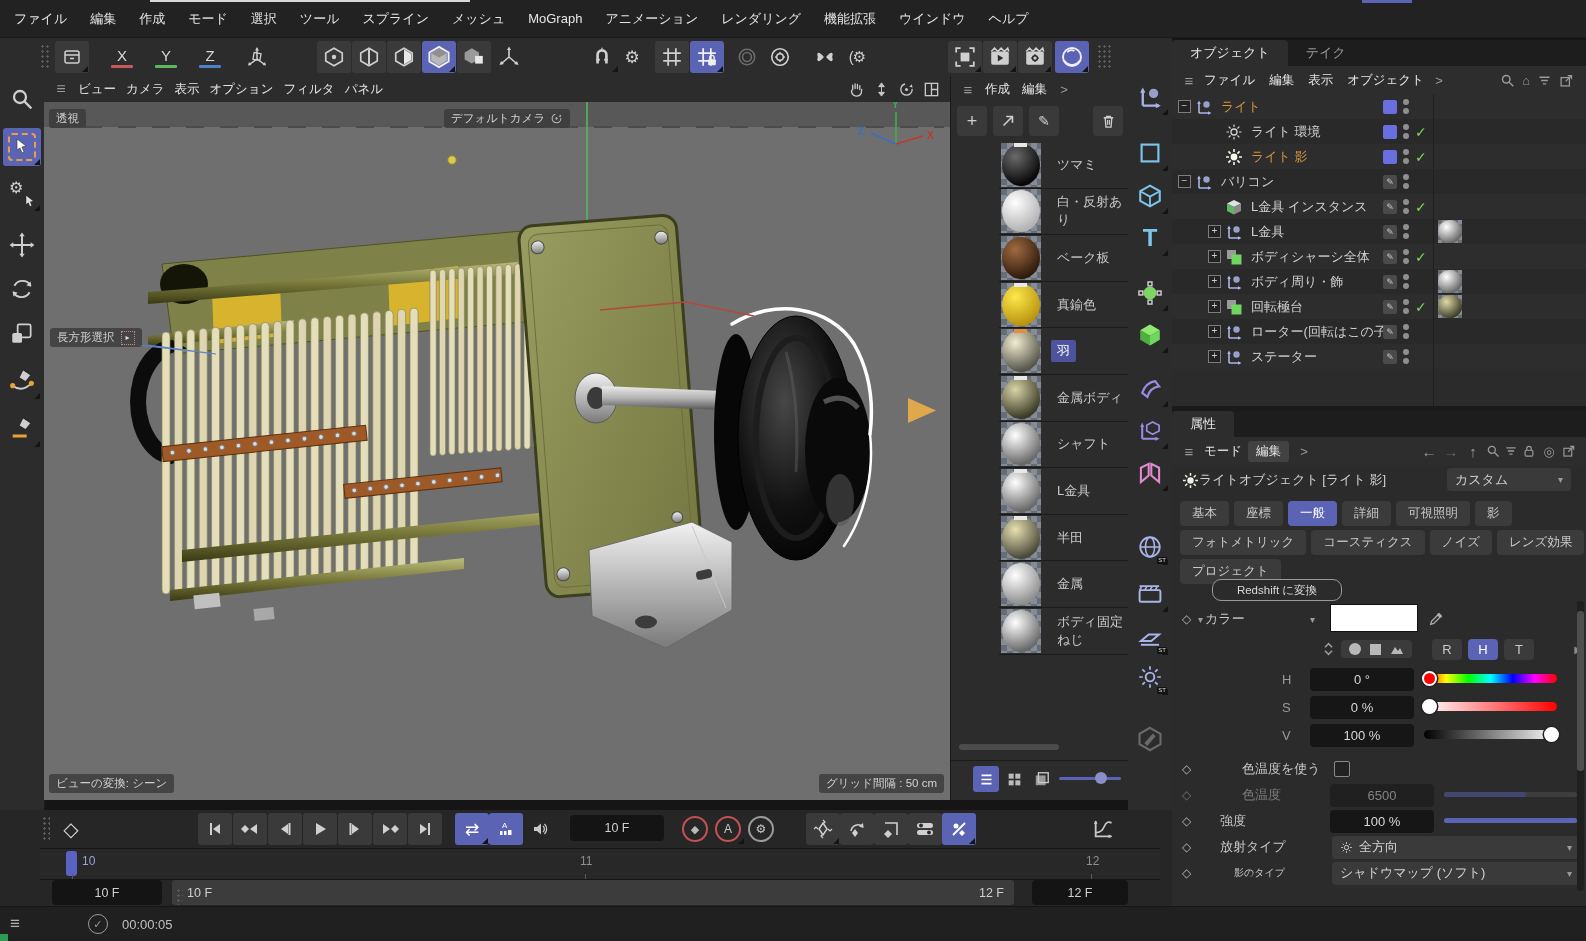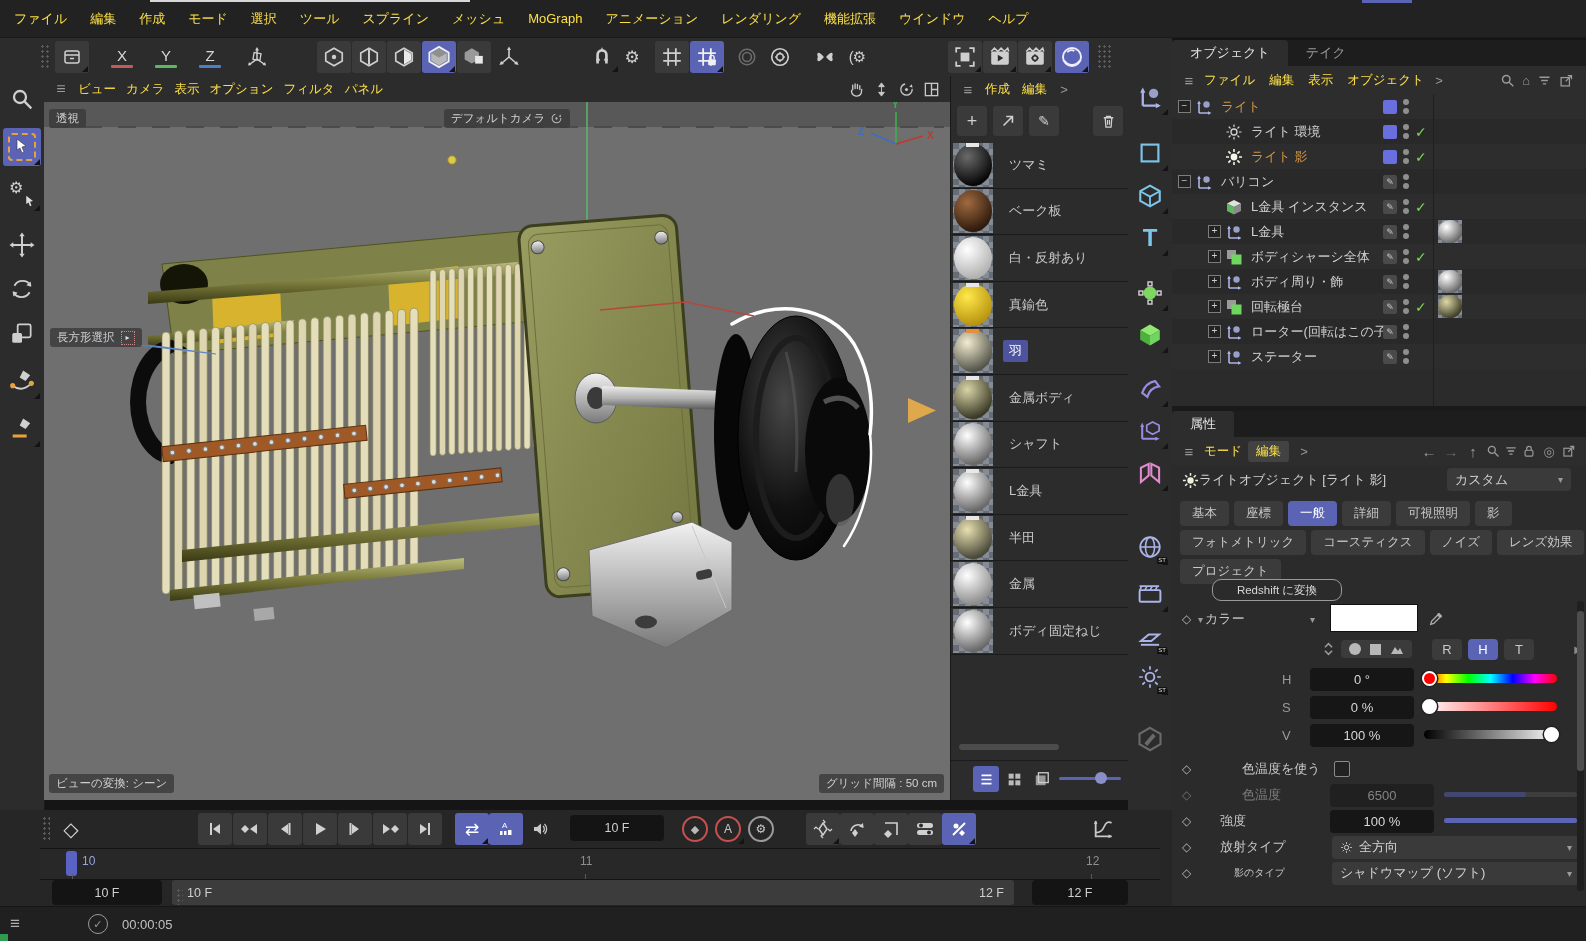--- a/index.html
+++ b/index.html
@@ -8,21 +8,21 @@
        -webkit-font-smoothing:antialiased;}
   .abs{position:absolute;}
   
   .btn{background:#3a3a3a;border-radius:3px;display:flex;align-items:center;justify-content:center;
        color:#cfcfcf;position:absolute;}
   .btn.active{background:#5b63b4;}
   .btn.flat{background:transparent;}
   .fly::after{content:"";position:absolute;right:1px;bottom:1px;border:3px solid transparent;
       border-right-color:#141414;border-bottom-color:#141414;}
   .grip{background-image:radial-gradient(#5a5a5a 1px,transparent 1.2px);background-size:5px 5px;}
-  .menu-item{color:#fde047;font-size:13px;cursor:default;padding:2px 4px;}
+  .menu-item{color:#e5e5e5;font-size:13px;cursor:default;padding:2px 4px;}
   .chip{background:#3b3b3b;border-radius:4px;color:#c8c8c8;font-size:12.5px;
         display:inline-flex;align-items:center;justify-content:center;padding:4px 12px;}
   .chip[data-active="true"]{background:#5b63b4;color:#fff;}
   svg{display:block;}
   
   #menubar{left:0;top:0;width:1586px;height:38px;background:#222222;display:flex;align-items:center;
            gap:15px;padding-left:10px;box-sizing:border-box;border-bottom:1px solid #1a1a1a;}
   #top-strip{left:150px;top:0;width:320px;height:2px;background:#d8d8d8;}
   #top-blue{left:1362px;top:0;width:50px;height:3px;background:#5b63b4;}
   
@@ -44,21 +44,21 @@
   #vp-dashes{left:6px;top:24px;width:894px;height:2px;
      background:repeating-linear-gradient(90deg,#4b4b4b 0 18px,transparent 18px 34px);}
   .vp-chip{background:#3a3a3acc;border-radius:3px;color:#d2d2d2;font-size:11.5px;padding:2px 7px;}
   #gizmo text{font-size:10px;font-weight:bold;}
   
   #mat-panel{left:950px;top:76px;width:178px;height:724px;background:#2c2c2c;border-left:1px solid #191919;
              border-right:1px solid #191919;}
   #mat-menu{left:0;top:0;width:100%;height:26px;display:flex;align-items:center;gap:8px;padding-left:8px;box-sizing:border-box;}
   #mat-actions .btn{top:0;width:30px;height:30px;}
   #mat-list{left:0;top:66px;width:178px;height:593px;}
-  .mrow{height:45.6px;display:flex;align-items:center;border-bottom:1px solid #1b1b1b;position:relative;}
+  .mrow{height:45.6px;display:flex;align-items:center;border-bottom:1px solid #1b1b1b;position:relative;margin-left:48px;}
   .mthumb{width:40px;height:44px;margin-left:2px;position:relative;flex:none;
      background:repeating-conic-gradient(#858c96 0 25%,#666d77 0 50%) 0 0/12px 12px;}
   .msphere{position:absolute;inset:1px;border-radius:50%;
      background:radial-gradient(circle at 35% 30%,var(--hi),var(--lo) 75%);}
   .mrow[data-variant="black"]     .msphere{--hi:#6a6a6a;--lo:#060606;}
   .mrow[data-variant="white"]     .msphere{--hi:#ffffff;--lo:#b2b2b2;}
   .mrow[data-variant="brown"]     .msphere{--hi:#a06a40;--lo:#2e1a0c;}
   .mrow[data-variant="green"]     .msphere{--hi:#6fae6a;--lo:#16381a;}
   .mrow[data-variant="yellow"]    .msphere{--hi:#ffe84a;--lo:#b89410;}
   .mrow[data-variant="champagne"] .msphere{--hi:#f2ecd0;--lo:#55554a;}
@@ -687,34 +687,34 @@
   <div id="mat-list" class="abs">
 
       <div class="mrow" data-variant="black" data-mark="white" data-selected="false">
         <span class="mthumb">
           <span class="msphere"></span>
           <span class="mmark"></span>
         </span>
         <span class="mlabel">ツマミ</span>
       </div>
 
+      <div class="mrow" data-variant="white" data-mark="none" data-selected="false">
+        <span class="mthumb">
+          <span class="msphere"></span>
+
+        </span>
+        <span class="mlabel">白・反射あり</span>
+      </div>
+
       <div class="mrow" data-variant="brown" data-mark="none" data-selected="false">
         <span class="mthumb">
           <span class="msphere"></span>
 
         </span>
         <span class="mlabel">ベーク板</span>
-      </div>
-
-      <div class="mrow" data-variant="white" data-mark="none" data-selected="false">
-        <span class="mthumb">
-          <span class="msphere"></span>
-
-        </span>
-        <span class="mlabel">白・反射あり</span>
       </div>
 
 
       <div class="mrow" data-variant="yellow" data-mark="white" data-selected="false">
         <span class="mthumb">
           <span class="msphere"></span>
           <span class="mmark"></span>
         </span>
         <span class="mlabel">真鍮色</span>
       </div>

